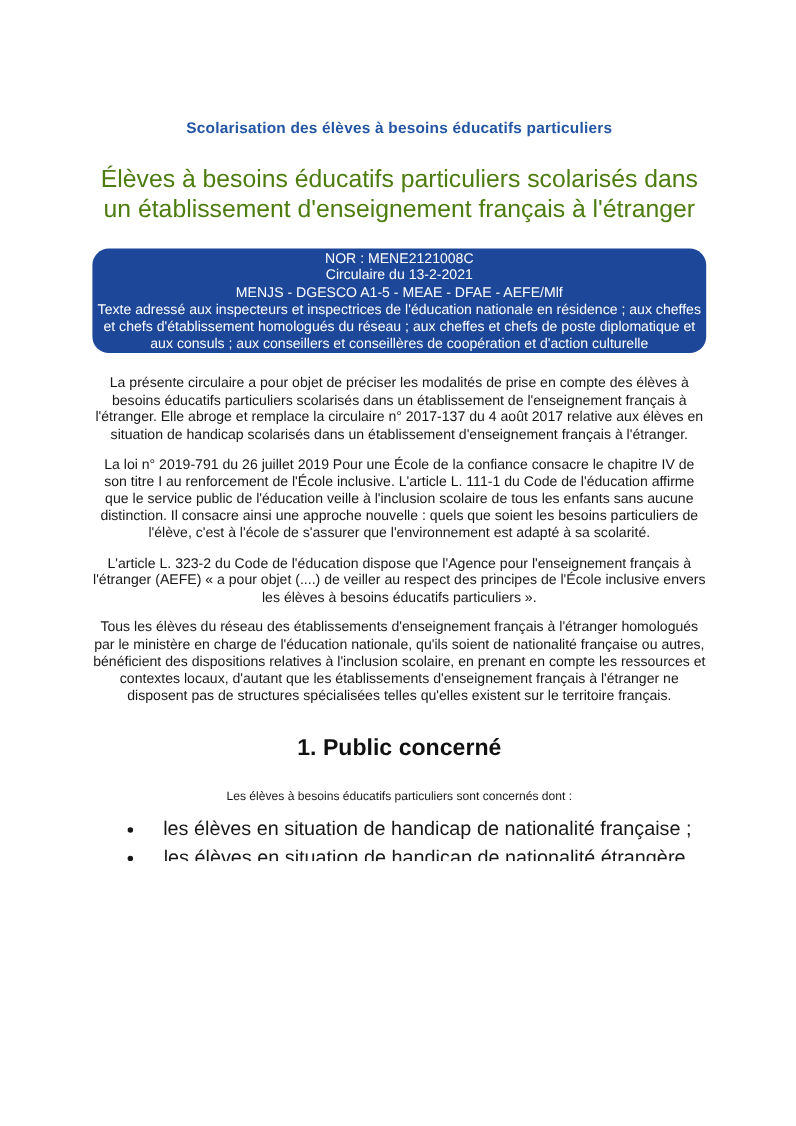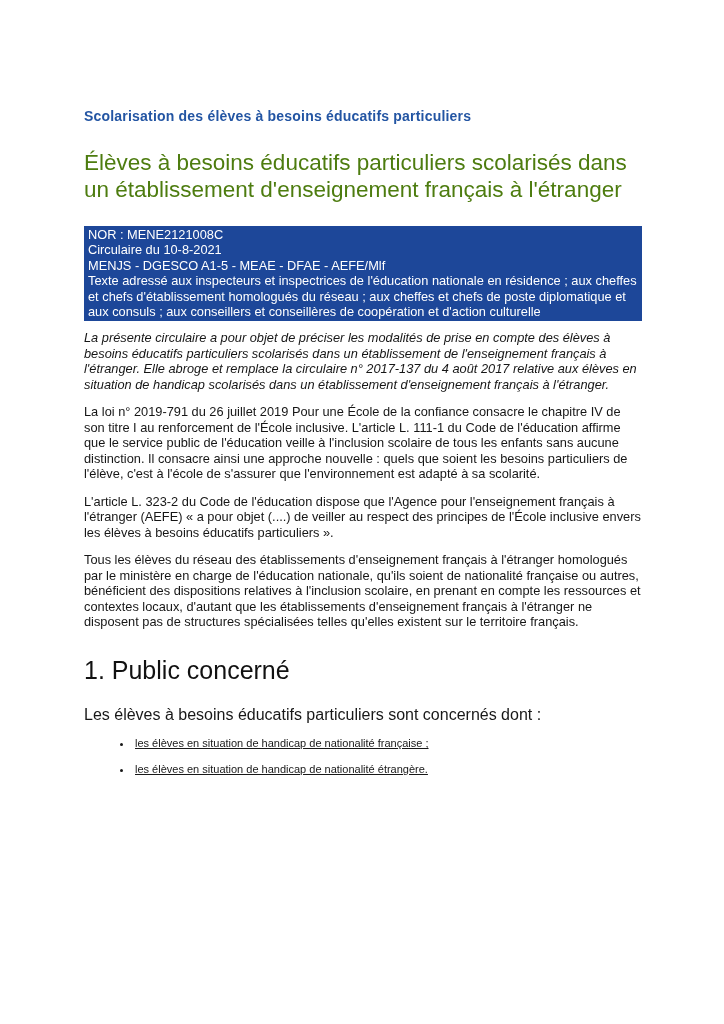--- a/index.html
+++ b/index.html
@@ -8,20 +8,21 @@
     background: #ffffff;
     font-family: "Liberation Sans", sans-serif;
     color: #181818;
   }
   .page {
     position: relative;
     width: 724px;
     height: 783px;
     background: #ffffff;
     overflow: hidden;
+    text-align: center;
   }
   .doc {
     position: absolute;
     left: 84px;
     top: 0;
     width: 558px;
   }
   .kicker {
     margin-top: 108px;
     font-size: 14px;
@@ -36,70 +37,69 @@
     font-weight: normal;
     color: #4d7c0f;
   }
   .meta-box {
     margin-top: 23px;
     background: #1d4799;
     color: #ffffff;
     font-size: 12.8px;
     line-height: 15.4px;
     padding: 1px 4px 2px 4px;
+    border-radius: 15px;
   }
   .meta-box div { margin: 0; }
   .body-copy p {
     margin: 12px 0 0 0;
     font-size: 12.8px;
     line-height: 15.5px;
     color: #161616;
   }
   .body-copy p.first {
-    margin-top: 9px;
-    font-style: italic;
+    margin-top: 19px;
   }
   .section-heading {
     margin: 28px 0 0 0;
-    font-size: 25px;
+    font-size: 21px;
     line-height: 24px;
-    font-weight: normal;
+    font-weight: bold;
     color: #111111;
   }
   .section-intro {
     margin: 25px 0 0 0;
-    font-size: 16px;
+    font-size: 11px;
     line-height: 15.5px;
   }
   ul.bullet-list {
     margin: 14px 0 0 0;
     padding: 0 0 0 49px;
     list-style: disc;
   }
   ul.bullet-list li {
-    font-size: 11px;
+    font-size: 18px;
     line-height: 15.5px;
     margin: 0 0 10px 0;
     padding-left: 2px;
-    text-decoration: underline;
   }
 </style>
 </head>
 <body>
 
 <div class="page">
   <div class="doc">
 
     <div class="kicker">Scolarisation des élèves à besoins éducatifs particuliers</div>
 
     <h1 class="title">Élèves à besoins éducatifs particuliers scolarisés dans un établissement d'enseignement français à l'étranger</h1>
 
     <div class="meta-box">
       <div>NOR : MENE2121008C</div>
-      <div>Circulaire du 10-8-2021</div>
+      <div>Circulaire du 13-2-2021</div>
       <div>MENJS - DGESCO A1-5 - MEAE - DFAE - AEFE/Mlf</div>
       <div>Texte adressé aux inspecteurs et inspectrices de l'éducation nationale en résidence ; aux cheffes et chefs d'établissement homologués du réseau ; aux cheffes et chefs de poste diplomatique et aux consuls ; aux conseillers et conseillères de coopération et d'action culturelle</div>
     </div>
 
     <div class="body-copy">
       <p class="first">La présente circulaire a pour objet de préciser les modalités de prise en compte des élèves à besoins éducatifs particuliers scolarisés dans un établissement de l'enseignement français à l'étranger. Elle abroge et remplace la circulaire n° 2017-137 du 4 août 2017 relative aux élèves en situation de handicap scolarisés dans un établissement d'enseignement français à l'étranger.</p>
       <p>La loi n° 2019-791 du 26 juillet 2019 Pour une École de la confiance consacre le chapitre IV de son titre I au renforcement de l'École inclusive. L'article L. 111-1 du Code de l'éducation affirme que le service public de l'éducation veille à l'inclusion scolaire de tous les enfants sans aucune distinction. Il consacre ainsi une approche nouvelle : quels que soient les besoins particuliers de l'élève, c'est à l'école de s'assurer que l'environnement est adapté à sa scolarité.</p>
       <p>L'article L. 323-2 du Code de l'éducation dispose que l'Agence pour l'enseignement français à l'étranger (AEFE) « a pour objet (....) de veiller au respect des principes de l'École inclusive envers les élèves à besoins éducatifs particuliers ».</p>
       <p>Tous les élèves du réseau des établissements d'enseignement français à l'étranger homologués par le ministère en charge de l'éducation nationale, qu'ils soient de nationalité française ou autres, bénéficient des dispositions relatives à l'inclusion scolaire, en prenant en compte les ressources et contextes locaux, d'autant que les établissements d'enseignement français à l'étranger ne disposent pas de structures spécialisées telles qu'elles existent sur le territoire français.</p>
     </div>

